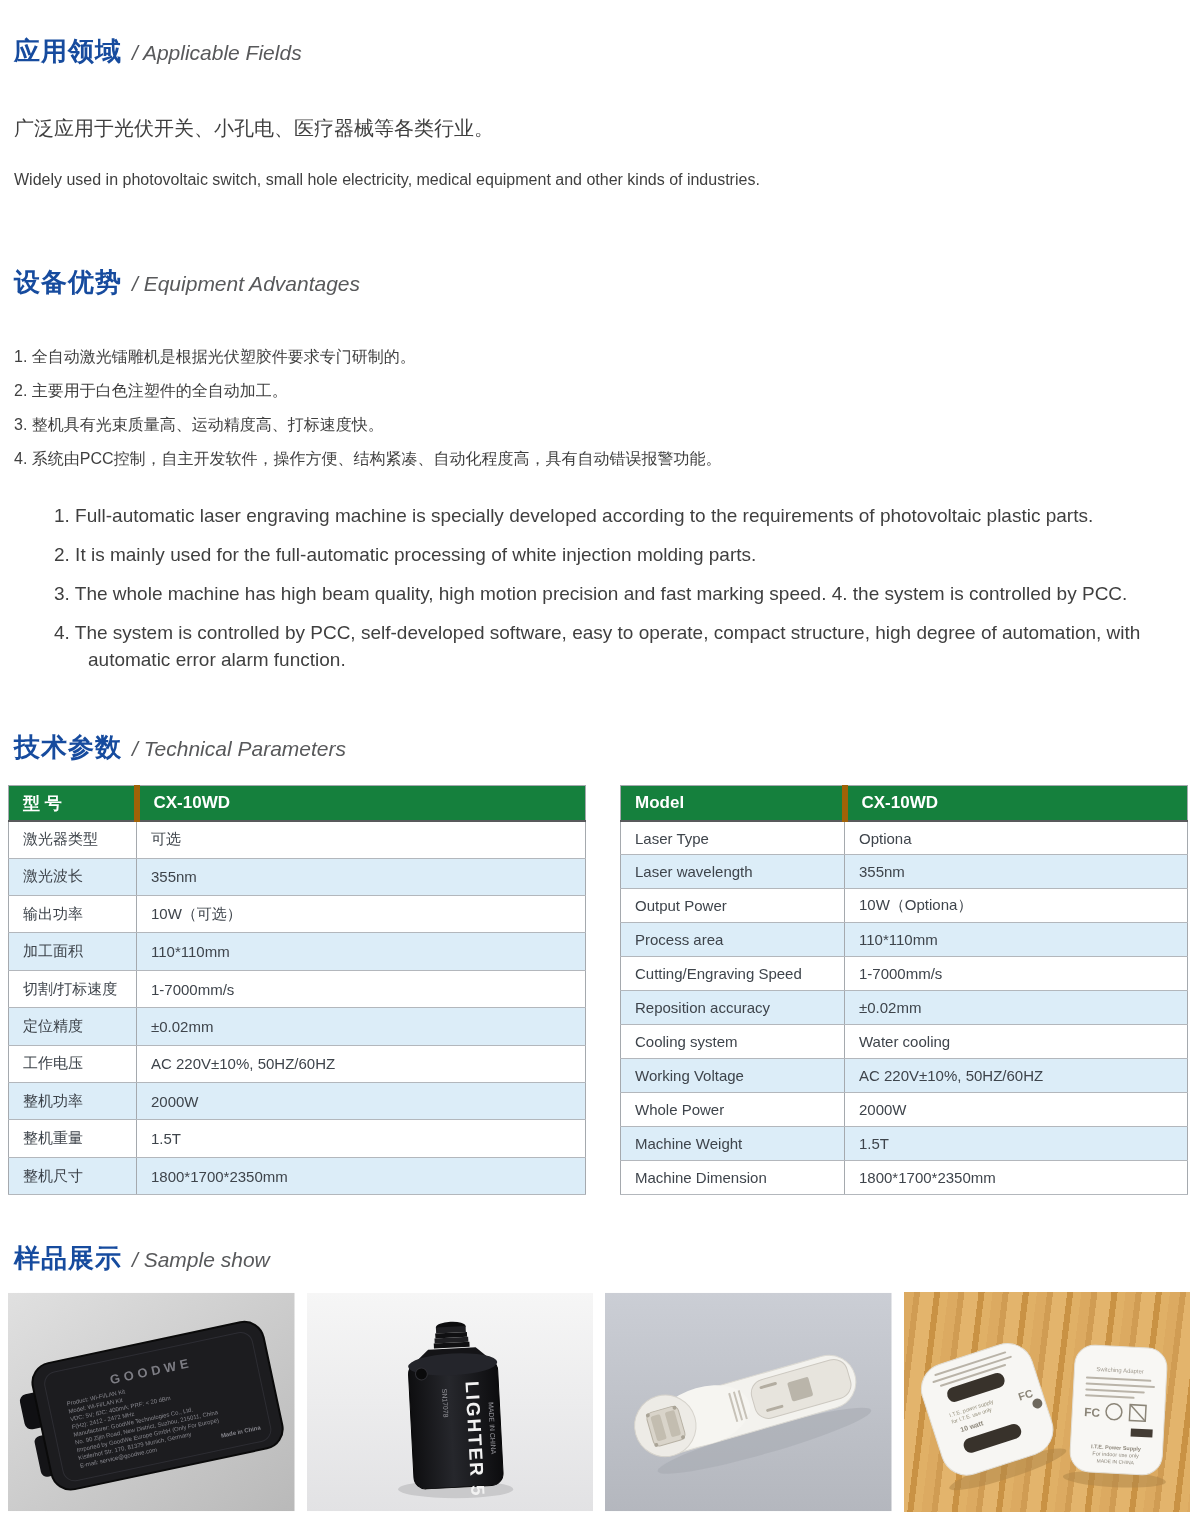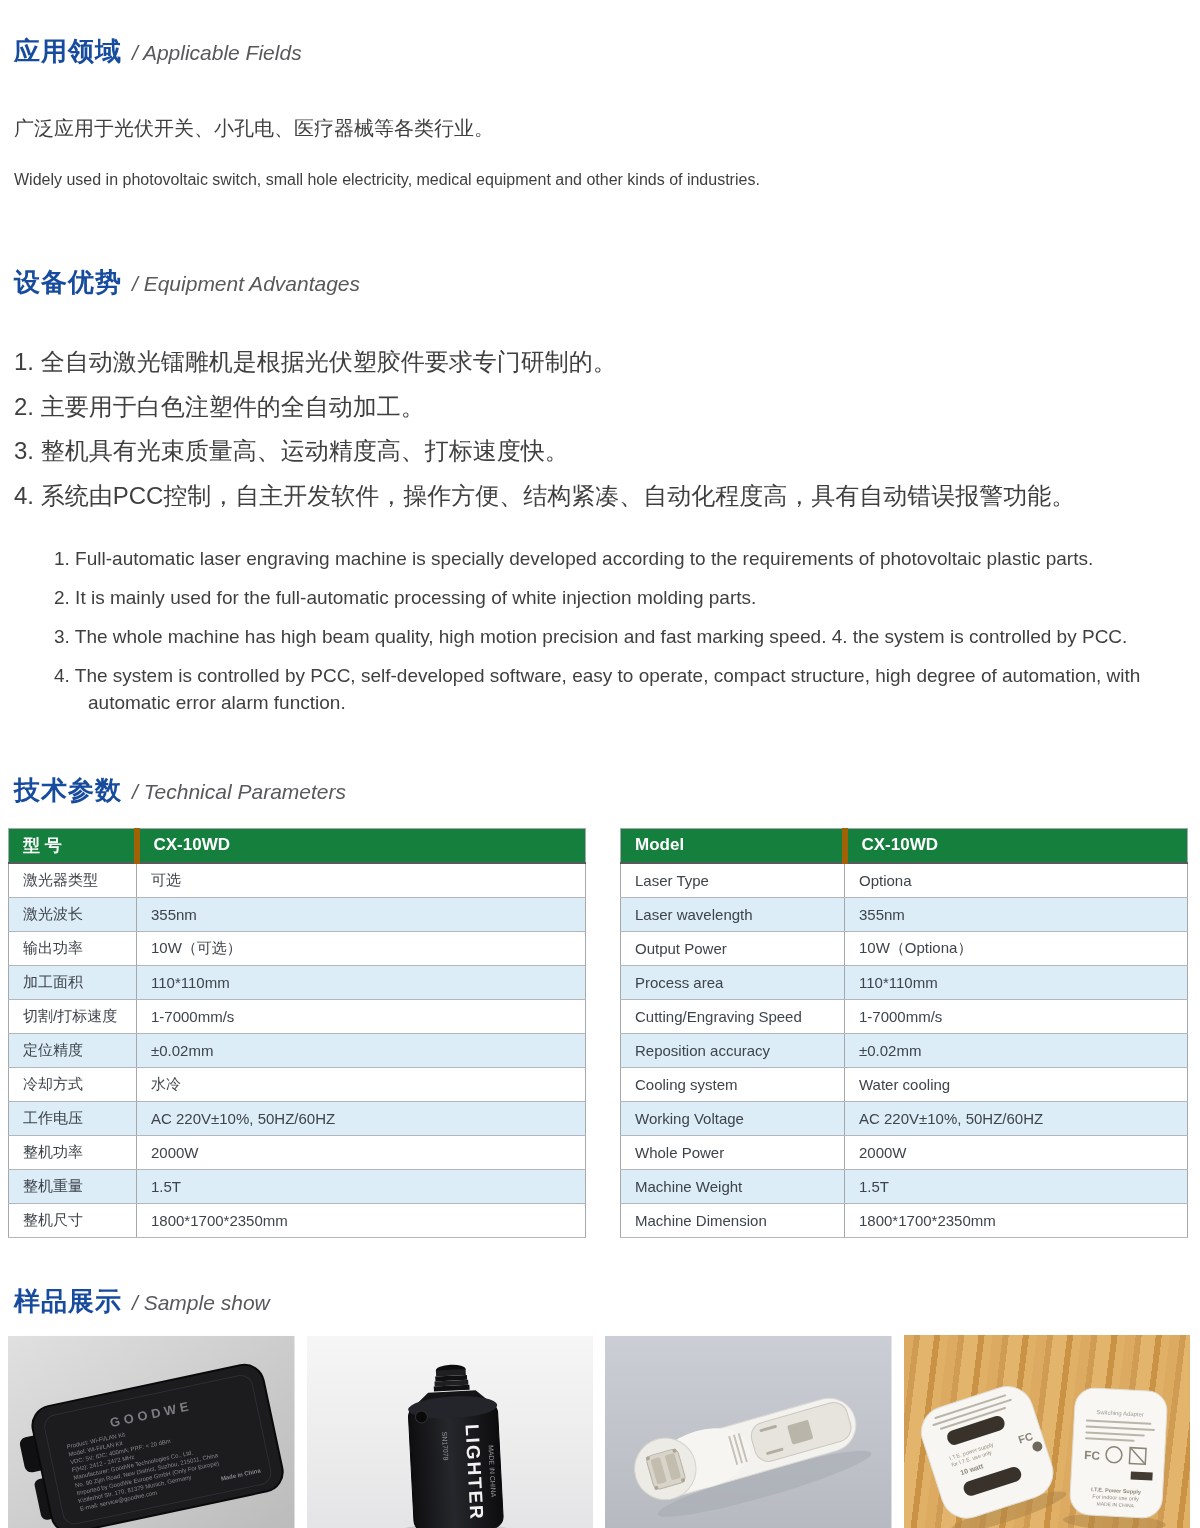--- a/index.html
+++ b/index.html
@@ -16,21 +16,21 @@
   .sec-title { display:flex; align-items:baseline; gap:10px; }
   .sec-title .zh { font-size:26px; font-weight:bold; color:#164b9e; letter-spacing:1px; }
   .sec-title .en { font-size:21px; font-weight:400; color:#58595b;font-style:italic; }
 
   .mt1 { margin-top:34px; }
   .para-zh { margin-top:46px; font-size:20px; color:#3f3f3f; }
   .para-en { margin-top:29px; font-size:16px; color:#3f3f3f; }
 
   .sec2 { margin-top:76px; }
   .adv-list { list-style:none; margin-top:46px; }
-  .adv-list li { font-size:24px; line-height:1.32; margin-bottom:13px; padding-left:34px; text-indent:-34px; color:#3f3f3f; }
+  .adv-list li { font-size:16px; line-height:1.32; margin-bottom:13px; padding-left:34px; text-indent:-34px; color:#3f3f3f; }
   .adv-list.en { margin-top:34px;margin-left:40px; }
   .adv-list.en li { font-size:19px; margin-bottom:12px; line-height:1.42; }
 
   .sec3 { margin-top:56px; }
 
   
   .tables { display:flex; gap:34px; margin-top:20px; margin-left:-6px; }
   table { border-collapse:collapse; border:1px solid #a5a9ae; table-layout:fixed; }
   .tbl-zh { width:578px; }
   .tbl-en { width:568px; }
@@ -124,24 +124,20 @@
             <td>加工面积</td>
             <td>110*110mm</td>
           </tr>
           <tr>
             <td>切割/打标速度</td>
             <td>1-7000mm/s</td>
           </tr>
           <tr>
             <td>定位精度</td>
             <td>±0.02mm</td>
-          </tr>
-          <tr>
-            <td>冷却方式</td>
-            <td>水冷</td>
           </tr>
           <tr>
             <td>工作电压</td>
             <td>AC 220V±10%, 50HZ/60HZ</td>
           </tr>
           <tr>
             <td>整机功率</td>
             <td>2000W</td>
           </tr>
           <tr>

